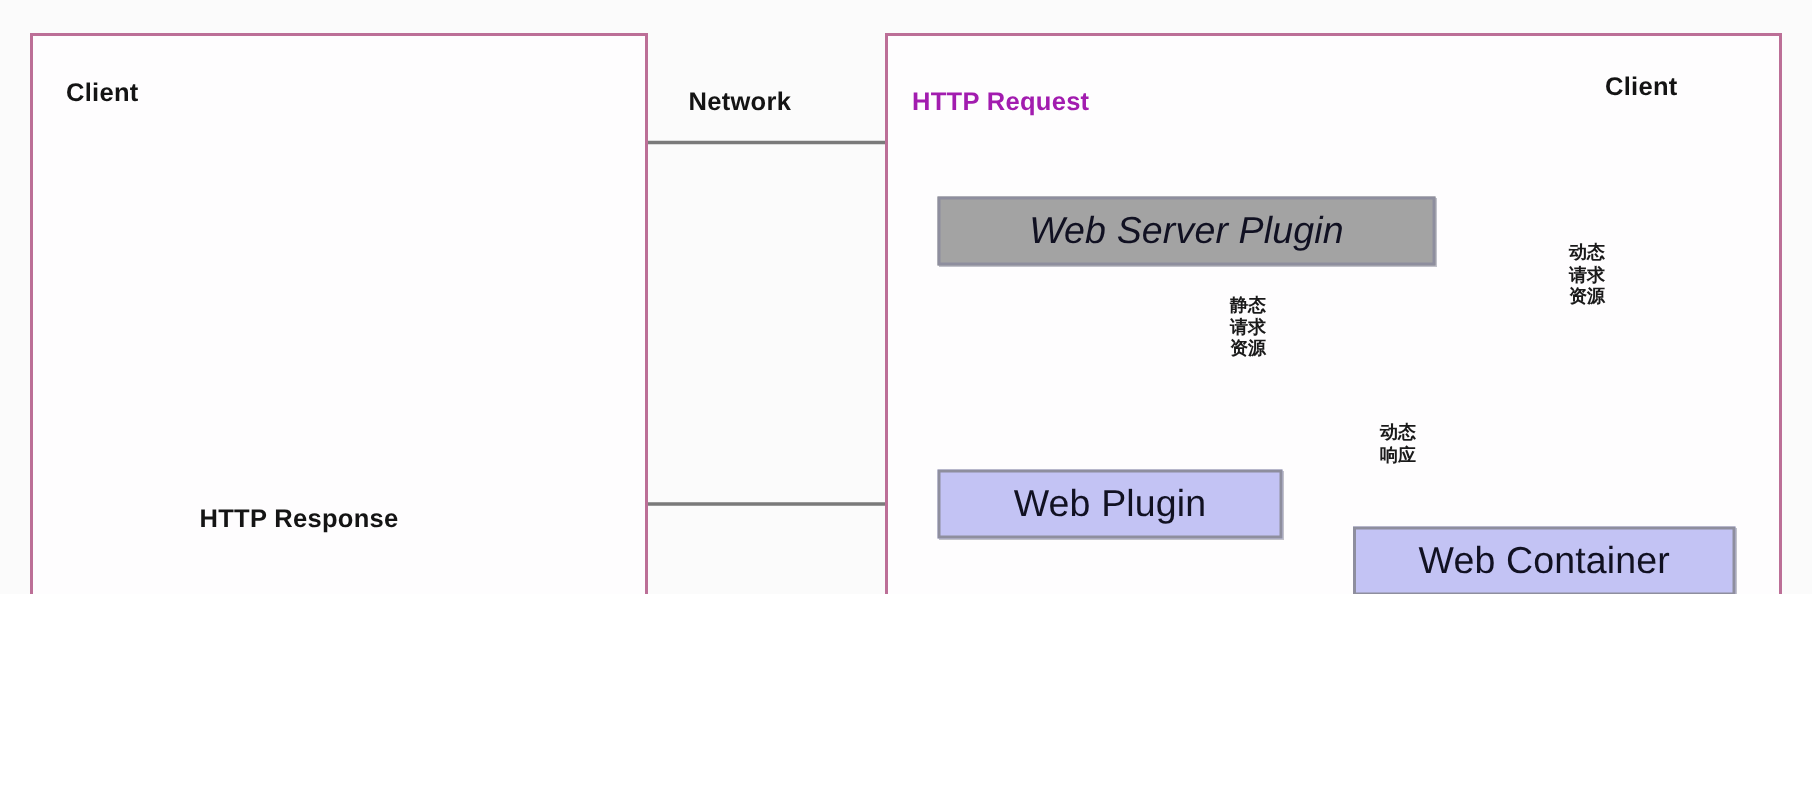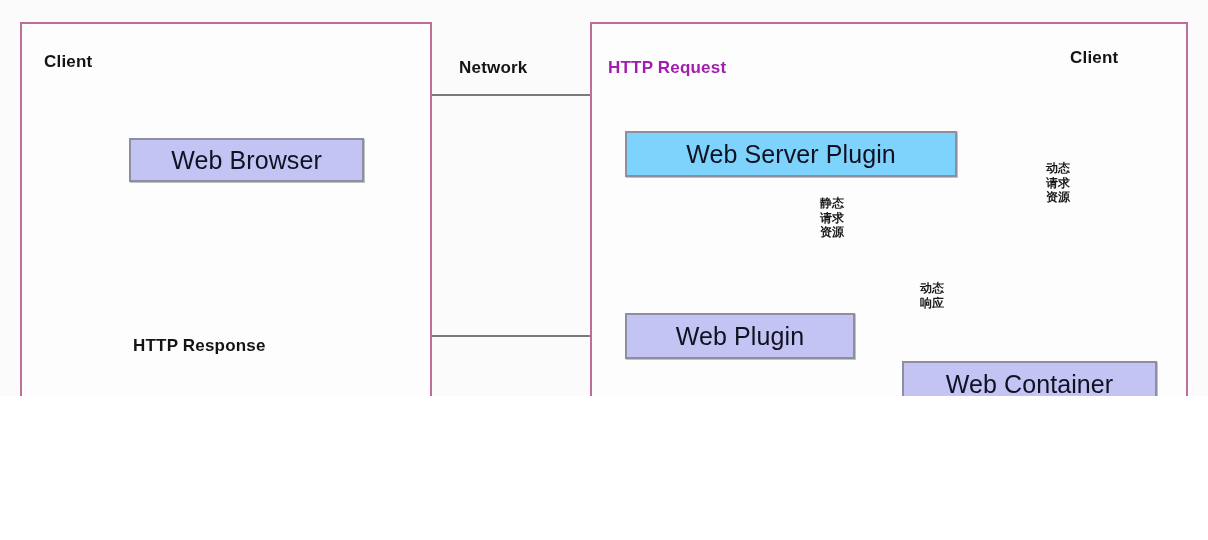--- a/index.html
+++ b/index.html
@@ -98,24 +98,23 @@
 
     <path d="M 740 365 L 740 423" fill="none" stroke="#7a7a7a" stroke-width="2.2" marker-start="url(#arrow)" marker-end="url(#arrow)"></path>
   </svg>
 
   <div class="zone" id="zone-0" style="left: 20px; top: 22px; width: 412px; height: 497px; border-color: rgb(188, 111, 151);"></div>
   <div class="zone-title" id="zone-title-0" style="left: 44px; top: 52px;">Client</div>
 
   <div class="zone" id="zone-1" style="left: 590px; top: 22px; width: 598px; height: 497px; border-color: rgb(188, 111, 151);"></div>
   <div class="zone-title" id="zone-title-1" style="left: 1070px; top: 48px;">Client</div>
 
-  <div class="node" id="node-0" style="left: 129px; top: 138px; width: 235px; height: 44px; background: rgb(195, 195, 244); border-color: rgb(142, 142, 158);">Web Browser</div>
-  <div class="node" id="node-1" style="left: 625px; top: 131px; width: 332px; height: 46px; background: #7dd3fc; border-color: rgb(142, 142, 158);">Web Server Plugin</div>
+  <div class="node" id="node-1" style="left: 625px; top: 131px; width: 332px; height: 46px; background: #a3a3a3; border-color: rgb(142, 142, 158); font-style: italic;">Web Server Plugin</div>
   <div class="node" id="node-2" style="left: 625px; top: 313px; width: 230px; height: 46px; background: rgb(195, 195, 244); border-color: rgb(142, 142, 158);">Web Plugin</div>
-  <div class="node" id="node-3" style="left: 902px; top: 351px; width: 255px; height: 46px; background: rgb(195, 195, 244); border-color: rgb(142, 142, 158); margin-top: 10px;">Web Container</div>
+  <div class="node" id="node-3" style="left: 902px; top: 351px; width: 255px; height: 46px; background: rgb(195, 195, 244); border-color: rgb(142, 142, 158);">Web Container</div>
 
   <div class="edge-label" id="edge-0" style="left: 459px; top: 58px; color: rgb(20, 20, 20);">Network</div>
   <div class="edge-label" id="edge-1" style="left: 608px; top: 58px; color: #a21caf;">HTTP Request</div>
   <div class="edge-label" id="edge-2" style="left: 133px; top: 336px; color: rgb(20, 20, 20);">HTTP Response</div>
 
   <div class="cjk-label" id="cjk-0" style="left: 800px; top: 196px; width: 44px; text-align: right;">静态
 请求
 资源</div>
   <div class="cjk-label" id="cjk-1" style="left: 1036px; top: 161px; width: 44px;">动态
 请求

